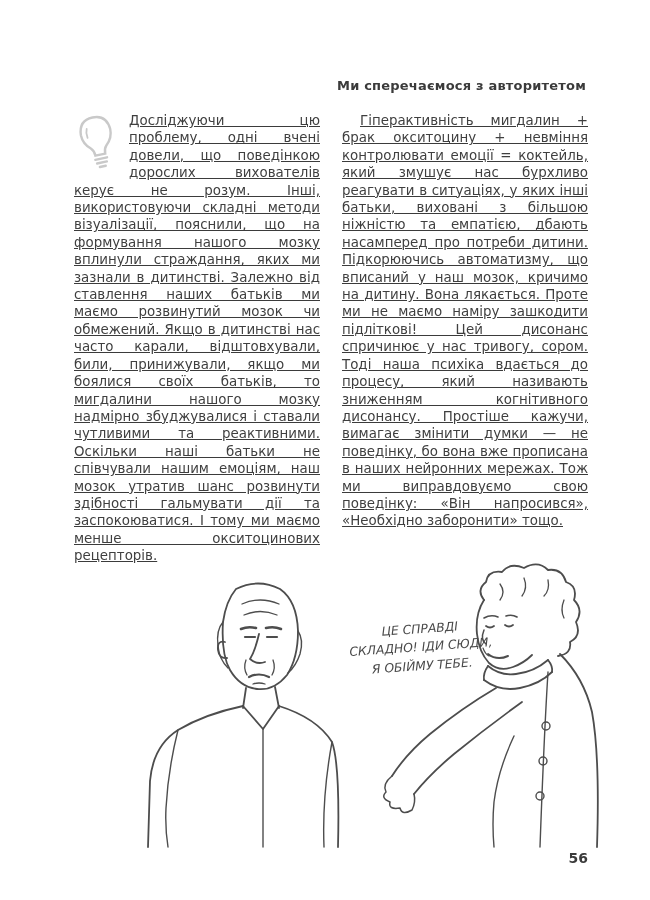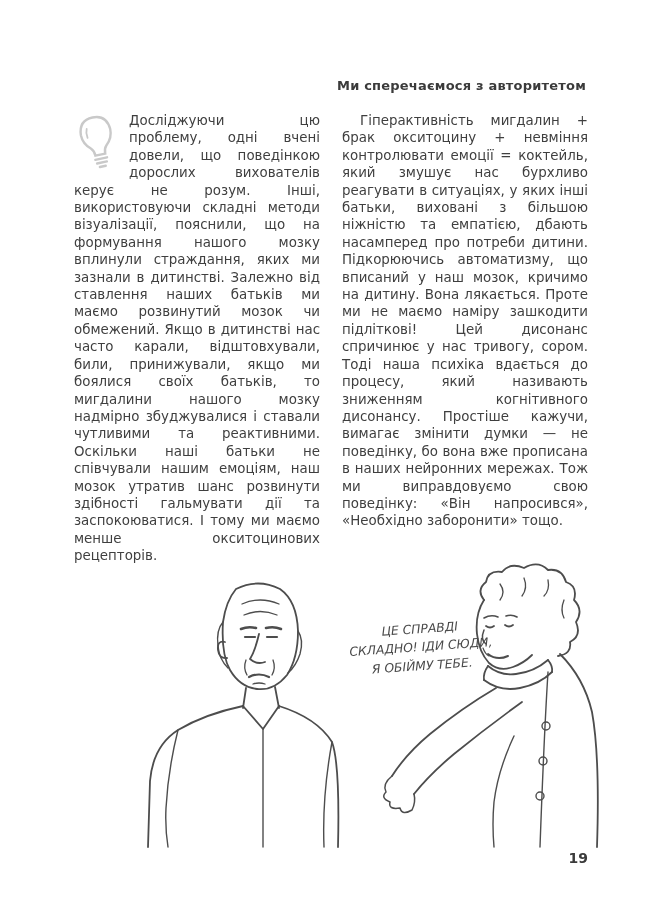--- a/index.html
+++ b/index.html
@@ -11,21 +11,21 @@
     position:relative;
     overflow:hidden;
   }
   .page-header{
     position:absolute; top:78px; left:0; right:64px;
     text-align:right; font-weight:bold; font-size:13px; color:#3b3b3b;
     letter-spacing:.2px;
   }
   .columns{
     position:absolute; top:112px; left:74px; right:62px;
-    display:flex; gap:22px;
+    display:flex; gap:22px;text-decoration:underline;
   }
   .col{
     flex:1;
     font-size:13.4px; line-height:17.4px;
     text-align:justify;
     color:#3f3f3f;
   }
   .bulb{
     float:left; width:46px; height:58px; margin:1px 9px 2px 0;
   }
@@ -152,13 +152,13 @@
     </g>
   </svg>
 </div>
 
 <div class="speech">
   <span>ЦЕ СПРАВДІ</span>
   <span>СКЛАДНО! ІДИ СЮДИ,</span>
   <span>Я ОБІЙМУ ТЕБЕ.</span>
 </div>
 
-<div class="pagenum">19</div>
+<div class="pagenum">56</div>
 
 </body></html>

